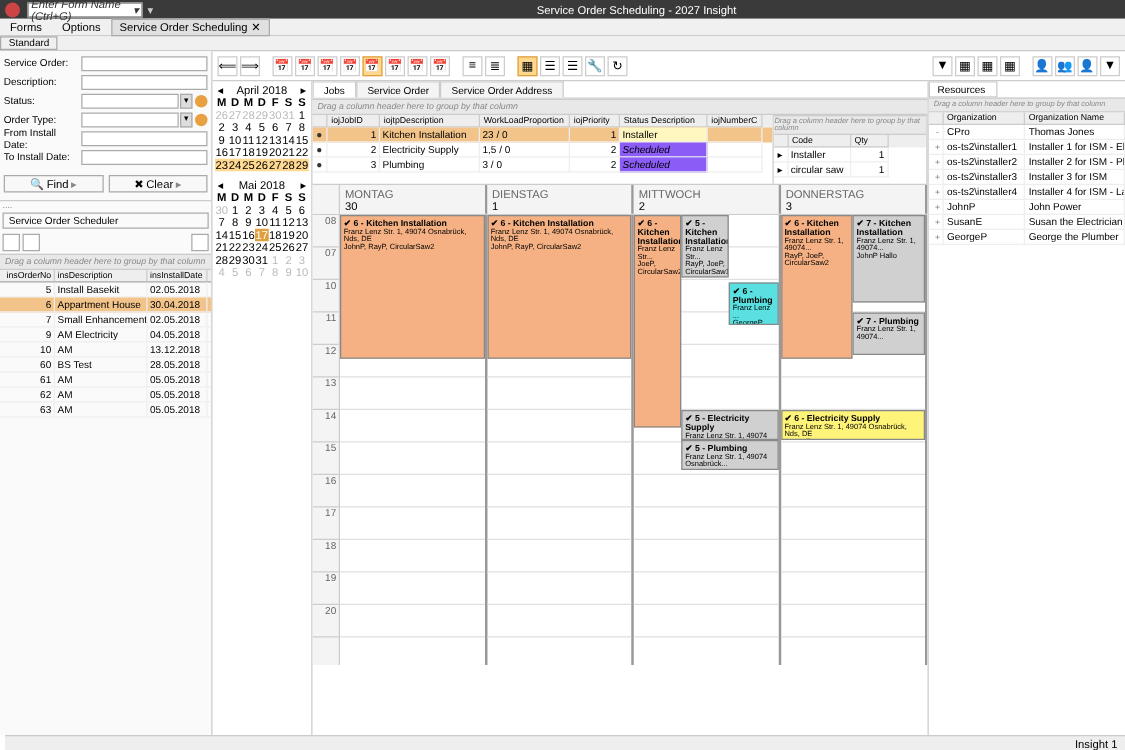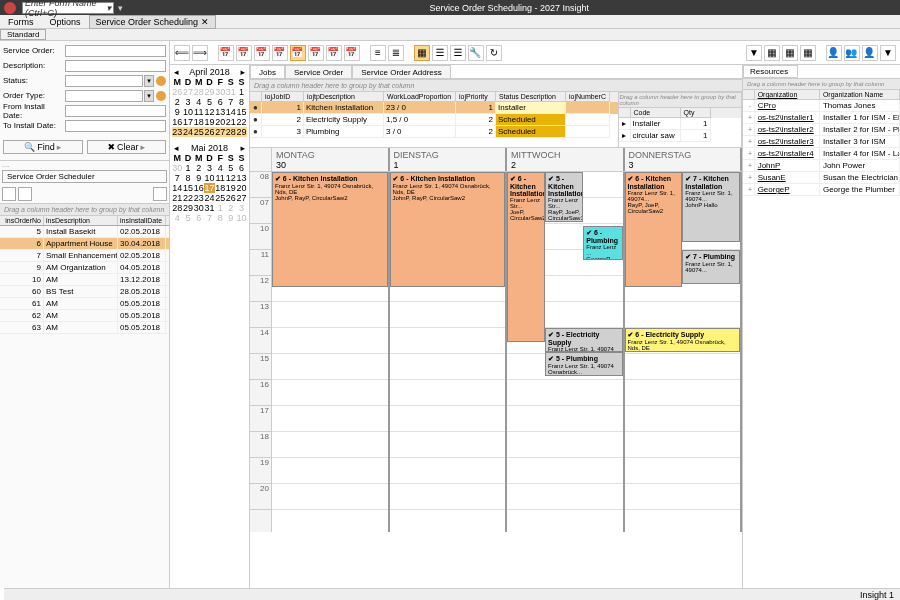--- a/index.html
+++ b/index.html
@@ -50,21 +50,21 @@
 .workarea { flex: 1; display: flex; flex-direction: column; }
 .tabs { display: flex; border-bottom: 1px solid #ccc; height: 14px; }
 .tabs .tab { padding: 2px 8px; border: 1px solid #ccc; border-bottom: none; font-size: 8px; background: #f4f4f4; }
 .tabs .tab.active { background: #fff; }
 .gridzone { height: 56px; display: flex; border-bottom: 1px solid #ccc; }
 .gridzone .g { border-right: 1px solid #ccc; display: flex; flex-direction: column; overflow: hidden; }
 .gridzone .g .hdrs { display: flex; background: #eee; }
 .gridzone .g .hdrs > div { border-right: 1px solid #ccc; padding: 1px 3px; font-size: 7px; border-bottom: 1px solid #ccc; }
 .gridzone .grow { display: flex; }
 .gridzone .grow > div { border-right: 1px solid #eee; border-bottom: 1px solid #eee; padding: 1px 2px; font-size: 8px; overflow: hidden; white-space: nowrap; }
-.statusprop { background: #fff6c0; } .statussch { background: #eab308; }
+.statusprop { background: #fff6c0; } .statussch { background: #8b5cf6; font-style: italic; }
 .ck { width: 12px; text-align: center; }
 .sched { flex: 1; position: relative; overflow: hidden; }
 .dayhdr { display: flex; height: 24px; border-bottom: 1px solid #ccc; }
 .dayhdr .hrcol { width: 22px; background: #f4f4f4; border-right: 1px solid #ccc; }
 .dayhdr .day { flex: 1; border-right: 2px solid #999; padding: 2px 4px; font-size: 8px; background: #f4f4f4; }
 .dayhdr .day .dn { color: #666; }
 .timelines { position: relative; height: 360px; overflow: hidden; }
 .hrcol2 { width: 22px; position: absolute; left: 0; top: 0; bottom: 0; background: #f4f4f4; border-right: 1px solid #ccc; }
 .hrcol2 .hr { height: 26px; border-bottom: 1px solid #ccc; font-size: 8px; text-align: right; padding-right: 2px; color: #666; }
 .days { position: absolute; left: 22px; right: 0; top: 0; bottom: 0; display: flex; }
@@ -76,21 +76,21 @@
 .orange { background: #f5b183; }
 .gray { background: #d0d0d0; }
 .cyan { background: #5ae0e0; }
 .yellow { background: #fff47a; }
 .rightcol { width: 158px; border-left: 1px solid #ccc; display: flex; flex-direction: column; }
 .rightcol .rtab { border: 1px solid #ccc; padding: 1px 6px; font-size: 8px; width: 55px; }
 .rightcol .rgrid .hdrs { display: flex; background: #eee; }
 .rightcol .rgrid .hdrs > div { padding: 1px 3px; font-size: 7px; border-right: 1px solid #ccc; border-bottom: 1px solid #ccc; }
 .rightcol .rgrid .row { display: flex; }
 .rightcol .rgrid .row > div { padding: 1px 3px; font-size: 8px; border-right: 1px solid #eee; border-bottom: 1px solid #eee; overflow: hidden; white-space: nowrap; }
-.rc1 { width: 70px; text-decoration: underline; } .rc2 { width: 86px; }
+.rc1 { width: 70px; } .rc2 { width: 86px; }
 .statusbar { position: absolute; bottom: 0; left: 4px; right: 0; height: 12px; background: #eee; border-top: 1px solid #ccc; text-align: right; padding-right: 6px; font-size: 8px; line-height: 12px; }
 .exp { width: 8px; display: inline-block; color: #888; font-size: 7px; }
 .chk::before { content: "●"; color: #333; }
 </style>
 </head>
 <body>
 
 <div class="titlebar">
   <div class="close"></div>
   <div class="combo">
@@ -181,21 +181,21 @@
             <div class="c2">Appartment House</div>
             <div class="c3">30.04.2018</div>
           </div>
           <div class="row">
             <div class="c1">7</div>
             <div class="c2">Small Enhancement</div>
             <div class="c3">02.05.2018</div>
           </div>
           <div class="row">
             <div class="c1">9</div>
-            <div class="c2">AM Organization</div>
+            <div class="c2">AM Electricity</div>
             <div class="c3">04.05.2018</div>
           </div>
           <div class="row">
             <div class="c1">10</div>
             <div class="c2">AM</div>
             <div class="c3">13.12.2018</div>
           </div>
           <div class="row">
             <div class="c1">60</div>
             <div class="c2">BS Test</div>

